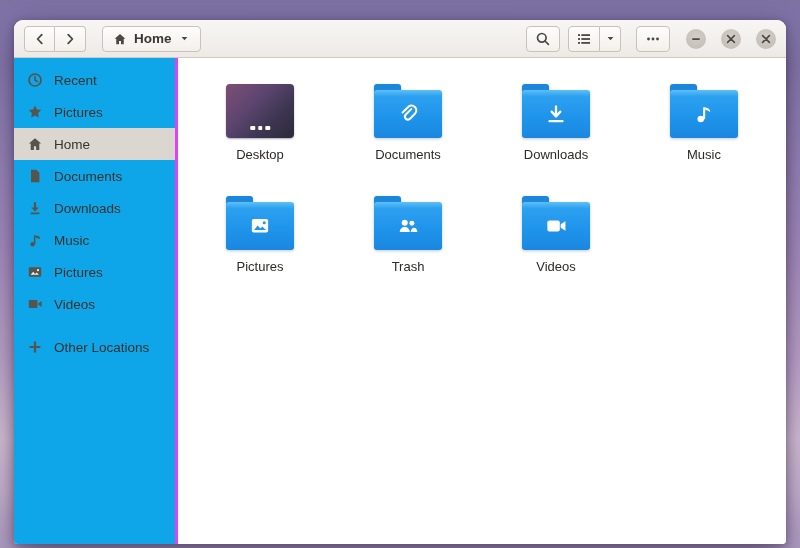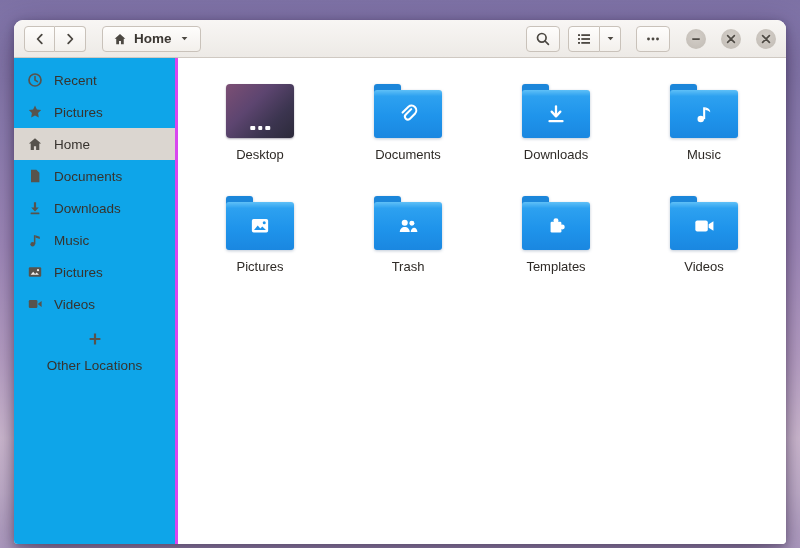--- a/index.html
+++ b/index.html
@@ -53,21 +53,21 @@
     background:#0ea5e9; border-right:3px solid #d946ef;
     padding-top:6px; overflow:hidden;
   }
   .side-item {
     display:flex; align-items:center; gap:11px;
     height:32px; padding:0 13px;
     font-size:13.5px; color:#37332e; cursor:default;
   }
   .side-item.selected { background:#dbd6d0; }
   .side-item .sicon { width:16px; height:16px; display:flex; align-items:center; justify-content:center; }
-  .side-item.footer { margin-top:11px;flex-direction:column; }
+  .side-item.footer { margin-top:11px; }
   .content { flex:1; background:#ffffff; padding:26px 24px 0 8px;
     display:grid; grid-template-columns:repeat(4,148px); grid-auto-rows:112px;
     justify-items:center; align-items:start;
   }
   .file-item { display:flex; flex-direction:column; align-items:center; cursor:default; }
   .flabel { margin-top:9px; font-size:13px; color:#2e2a26; }
   
   .folder-icon { position:relative; width:68px; height:54px; filter:drop-shadow(0 1px 1.5px rgba(0,40,90,.25)); }
   .ftab {
     position:absolute; top:0; left:0; width:27px; height:11px;
@@ -351,35 +351,20 @@
                     <path d="M4.4 15.6c0-2.8 2-4.7 4.6-4.7s4.6 1.9 4.6 4.7z"></path>
                     <circle cx="15.6" cy="7.4" r="2.3"></circle>
                     <path d="M14.4 15.6c.3-2.4 1.6-4 3.3-4 1.6 0 2.8 1.5 3 4z"></path>
                   </g>
                 </svg>
           </div>
         </div>
         <div class="flabel">Trash</div>
       </div>
 
-      <div class="file-item">
-        <div class="folder-icon">
-          <div class="ftab"></div>
-          <div class="fbody">
-            <svg width="26" height="22" viewBox="0 0 24 20">
-                  <g fill="#ffffff">
-                    <rect x="7" y="6" width="10" height="10" rx="1.2"></rect>
-                    <circle cx="12" cy="5.2" r="2.3"></circle>
-                    <circle cx="17.8" cy="11" r="2.3"></circle>
-                  </g>
-                </svg>
-          </div>
-        </div>
-        <div class="flabel">Templates</div>
-      </div>
 
       <div class="file-item">
         <div class="folder-icon">
           <div class="ftab"></div>
           <div class="fbody">
             <svg width="26" height="22" viewBox="0 0 24 20">
                   <rect x="4" y="5" width="11.5" height="10" rx="1.8" fill="#ffffff"></rect>
                   <path d="M16.3 8.3l4.4-2.6v8.6l-4.4-2.6z" fill="#ffffff"></path>
                 </svg>
           </div>

